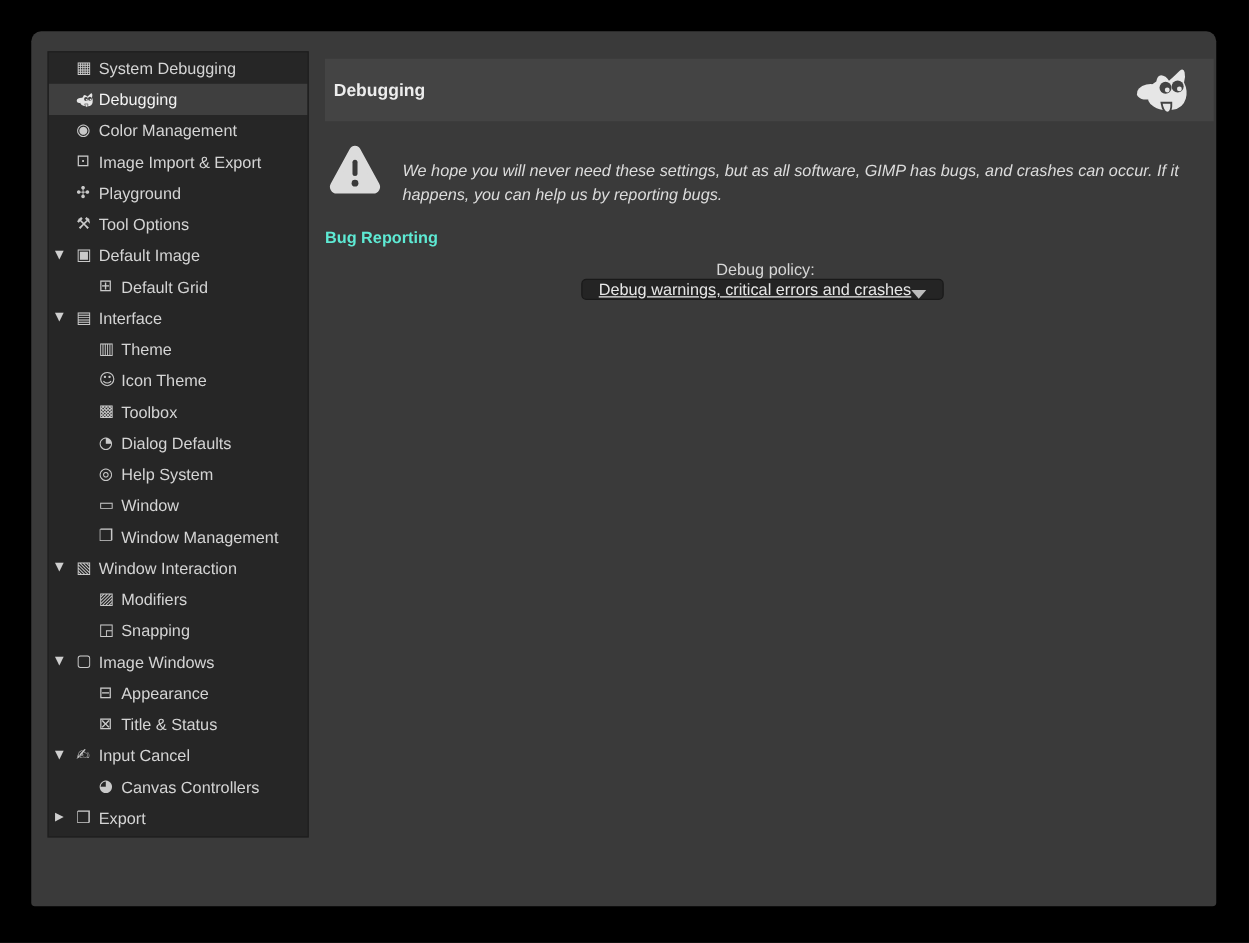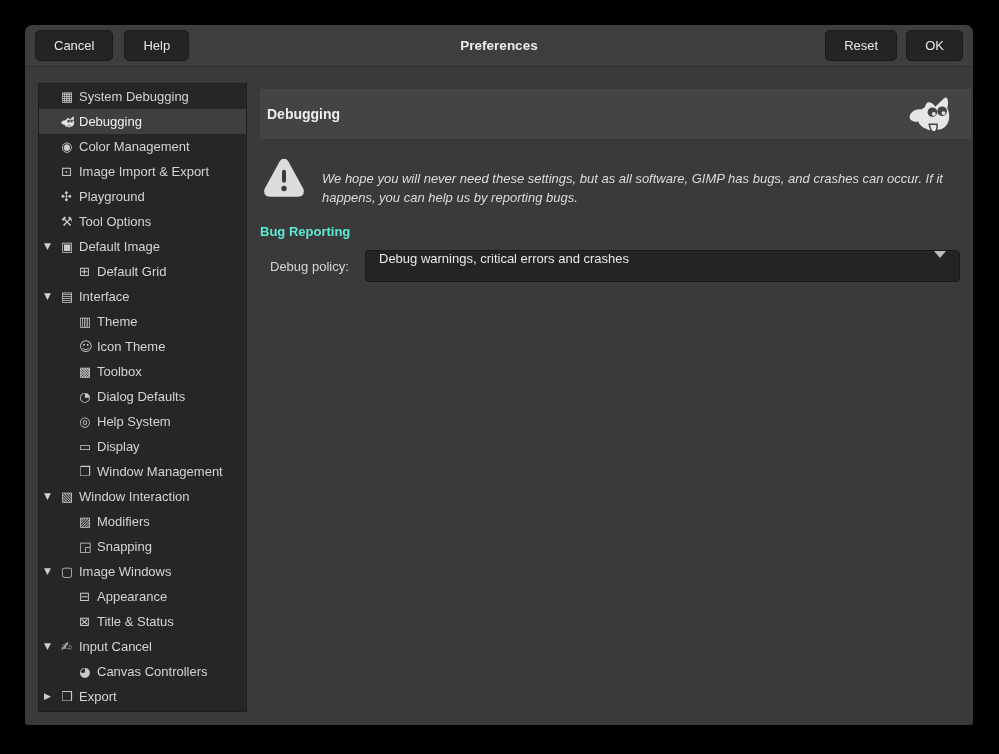--- a/index.html
+++ b/index.html
@@ -36,46 +36,35 @@
   .main { position:absolute; left:235px; top:0; width:711px; }
   .page-header { margin-top:22px; height:50px; background:#444444;
                  display:flex; align-items:center; padding:0 16px 0 7px; }
   .page-title { font-weight:bold; font-size:14px; color:#ededed; }
   .wilber-big { margin-left:auto; width:47px; height:37px; }
   .notice { display:flex; margin-top:15px; gap:17px; align-items:flex-start; }
   .warning-svg { width:42px; height:47px; flex:none; margin-left:3px; }
   .notice-text { font-style:italic; font-size:13px; line-height:18.5px;
                  color:#dcdcdc; max-width:632px; margin-top:16px; }
   .section-title { margin-top:17px; font-weight:bold; font-size:13px; color:#5eead4; }
-  .policy-row { margin-top:11px; display:flex; align-items:center; }
+  .policy-row { margin-top:11px; display:flex; align-items:center;flex-direction:column; }
   .policy-label { font-size:13px; color:#d6d6d6; margin-left:10px; width:95px; flex:none; }
   .dropdown { flex:1; margin-right:11px; height:32px; background:#242424;
               border:1px solid #191919; border-radius:4px; display:flex;
-              align-items:flex-start; padding:0 13px; color:#e8e8e8; font-size:13px;
-              cursor:default; }
+              align-items:flex-end; padding:0 13px; color:#e8e8e8; font-size:13px;
+              cursor:default;text-decoration:underline; }
   .dd-arrow { margin-left:auto; width:0; height:0;
               border-left:6px solid transparent; border-right:6px solid transparent;
               border-top:7px solid #bcbcbc; }
 </style>
 </head>
 <body>
 
 <div class="window">
 
-  <div class="titlebar">
-    <div class="tb-left">
-      <button class="tb-btn">Cancel</button>
-      <button class="tb-btn">Help</button>
-    </div>
-    <div class="tb-title">Preferences</div>
-    <div class="tb-right">
-      <button class="tb-btn">Reset</button>
-      <button class="tb-btn">OK</button>
-    </div>
-  </div>
 
   <div class="winbody">
 
     <div class="sidebar" id="sidebar">
         <div class="row">
           <span class="expander"></span>
           <span class="tree-icon">▦</span>
           <span class="lbl">System Debugging</span>
         </div>
         <div class="row selected">
@@ -142,21 +131,21 @@
         <div class="row child">
           <span class="tree-icon">◔</span>
           <span class="lbl">Dialog Defaults</span>
         </div>
         <div class="row child">
           <span class="tree-icon">◎</span>
           <span class="lbl">Help System</span>
         </div>
         <div class="row child">
           <span class="tree-icon">▭</span>
-          <span class="lbl">Display</span>
+          <span class="lbl">Window</span>
         </div>
         <div class="row child">
           <span class="tree-icon">❐</span>
           <span class="lbl">Window Management</span>
         </div>
         <div class="row">
           <span class="expander">▼</span>
           <span class="tree-icon">▧</span>
           <span class="lbl">Window Interaction</span>
         </div>

